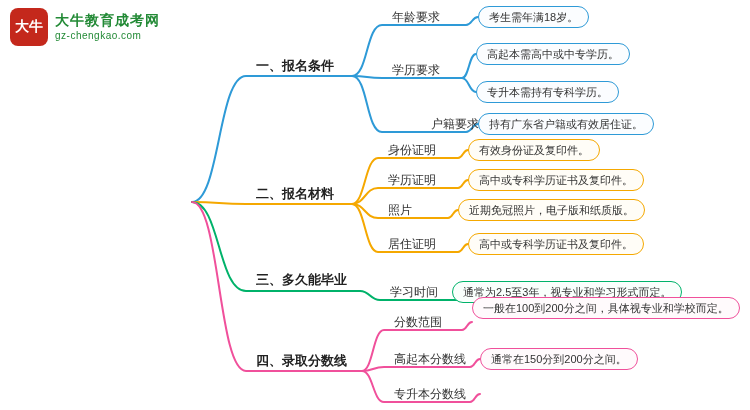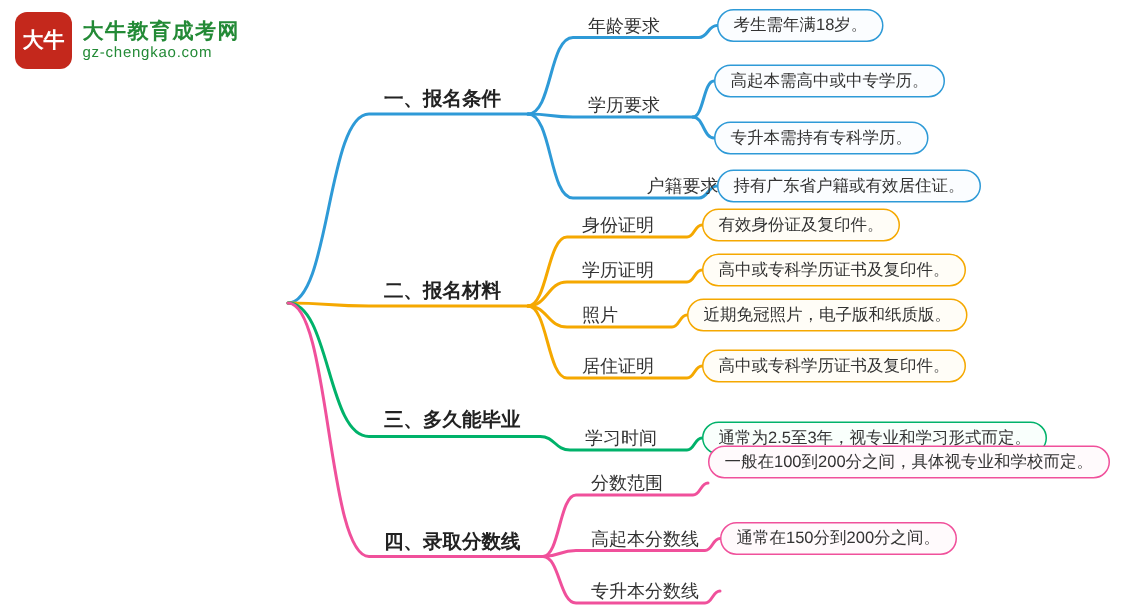--- a/index.html
+++ b/index.html
@@ -96,21 +96,21 @@
   <div class="node child-label" style="left:388px;top:172px;">学历证明</div>
   <div class="leaf c-orange" style="left:468px;top:169px;">高中或专科学历证书及复印件。</div>
 
   <div class="node child-label" style="left:388px;top:202px;">照片</div>
   <div class="leaf c-orange" style="left:458px;top:199px;">近期免冠照片，电子版和纸质版。</div>
 
   <div class="node child-label" style="left:388px;top:236px;">居住证明</div>
   <div class="leaf c-orange" style="left:468px;top:233px;">高中或专科学历证书及复印件。</div>
 
   <div class="node child-label" style="left:390px;top:284px;">学习时间</div>
-  <div class="leaf c-green" style="left:468px;top:281px;">通常为2.5至3年，视专业和学习形式而定。</div>
+  <div class="leaf c-green" style="left:452px;top:281px;">通常为2.5至3年，视专业和学习形式而定。</div>
 
   <div class="node child-label" style="left:394px;top:314px;">分数范围</div>
   <div class="leaf c-pink" style="left:472px;top:297px;text-align:center;">一般在100到200分之间，具体视专业和学校而定。</div>
 
   <div class="node child-label" style="left:394px;top:351px;">高起本分数线</div>
   <div class="leaf c-pink" style="left:480px;top:348px;text-align:right;">通常在150分到200分之间。</div>
 
   <div class="node child-label" style="left:394px;top:386px;">专升本分数线</div>
 
 </div>

